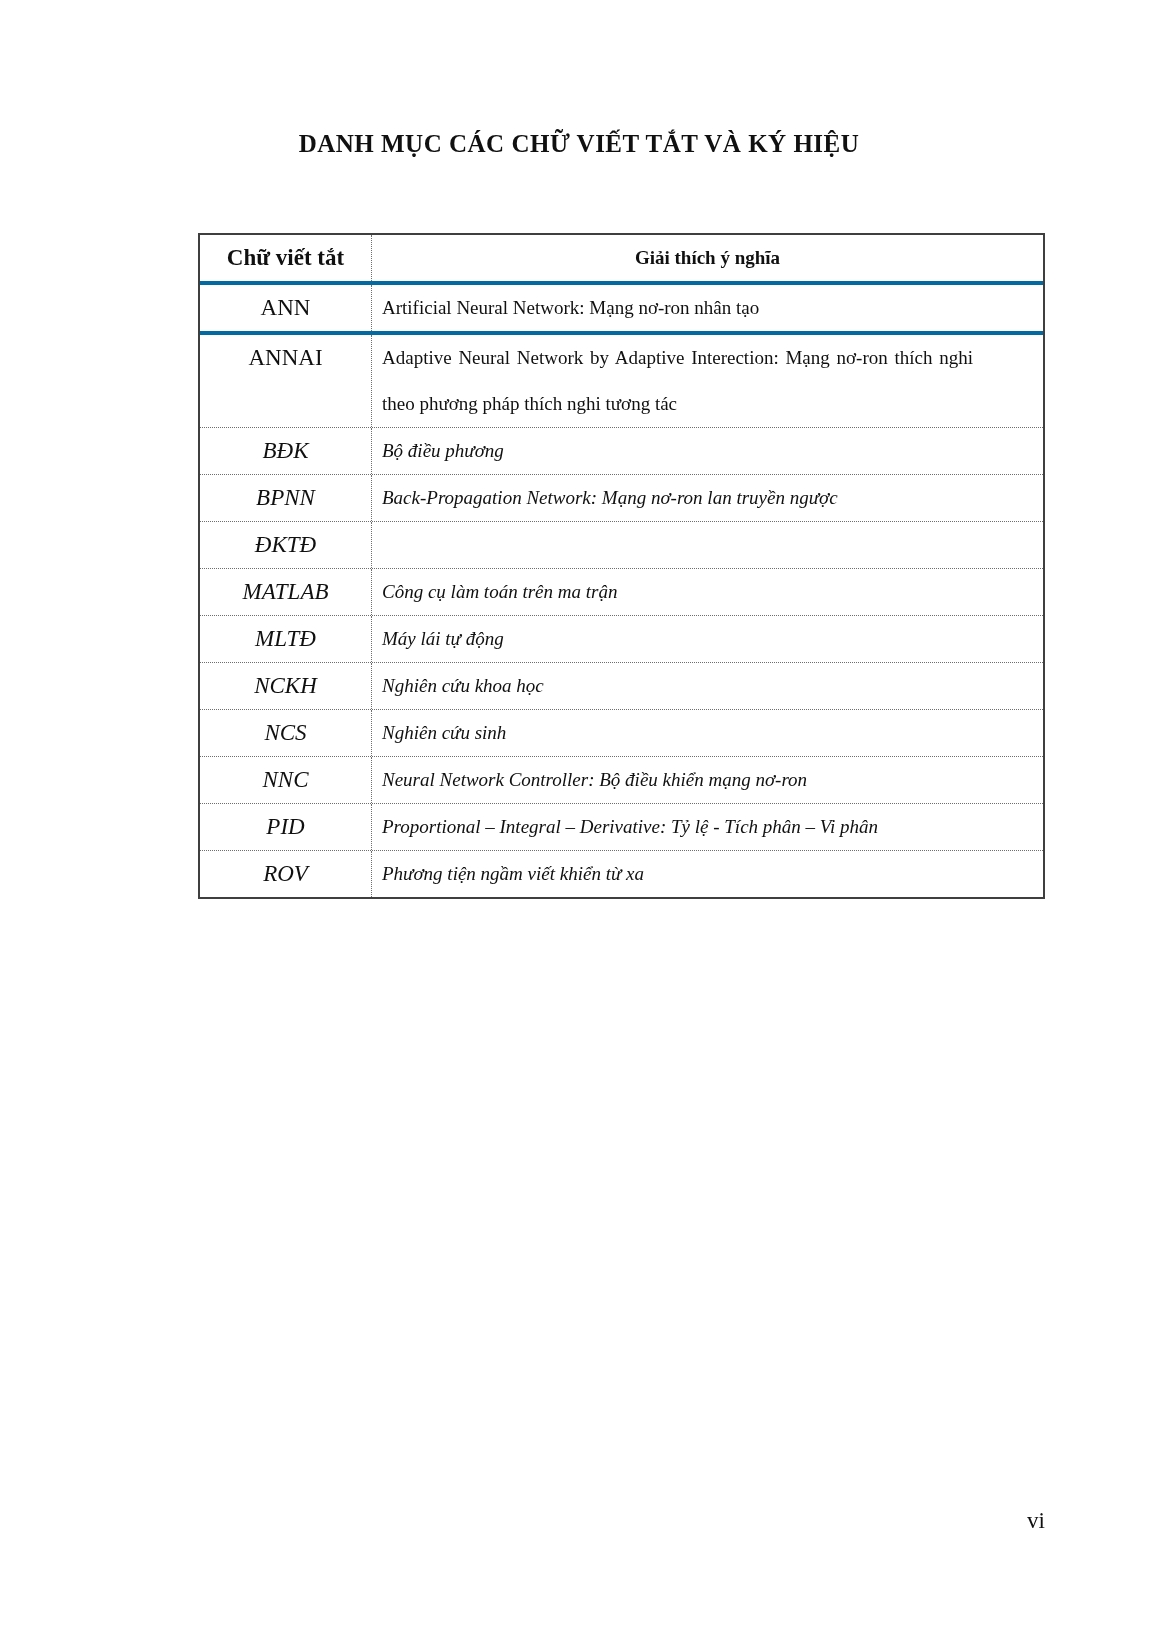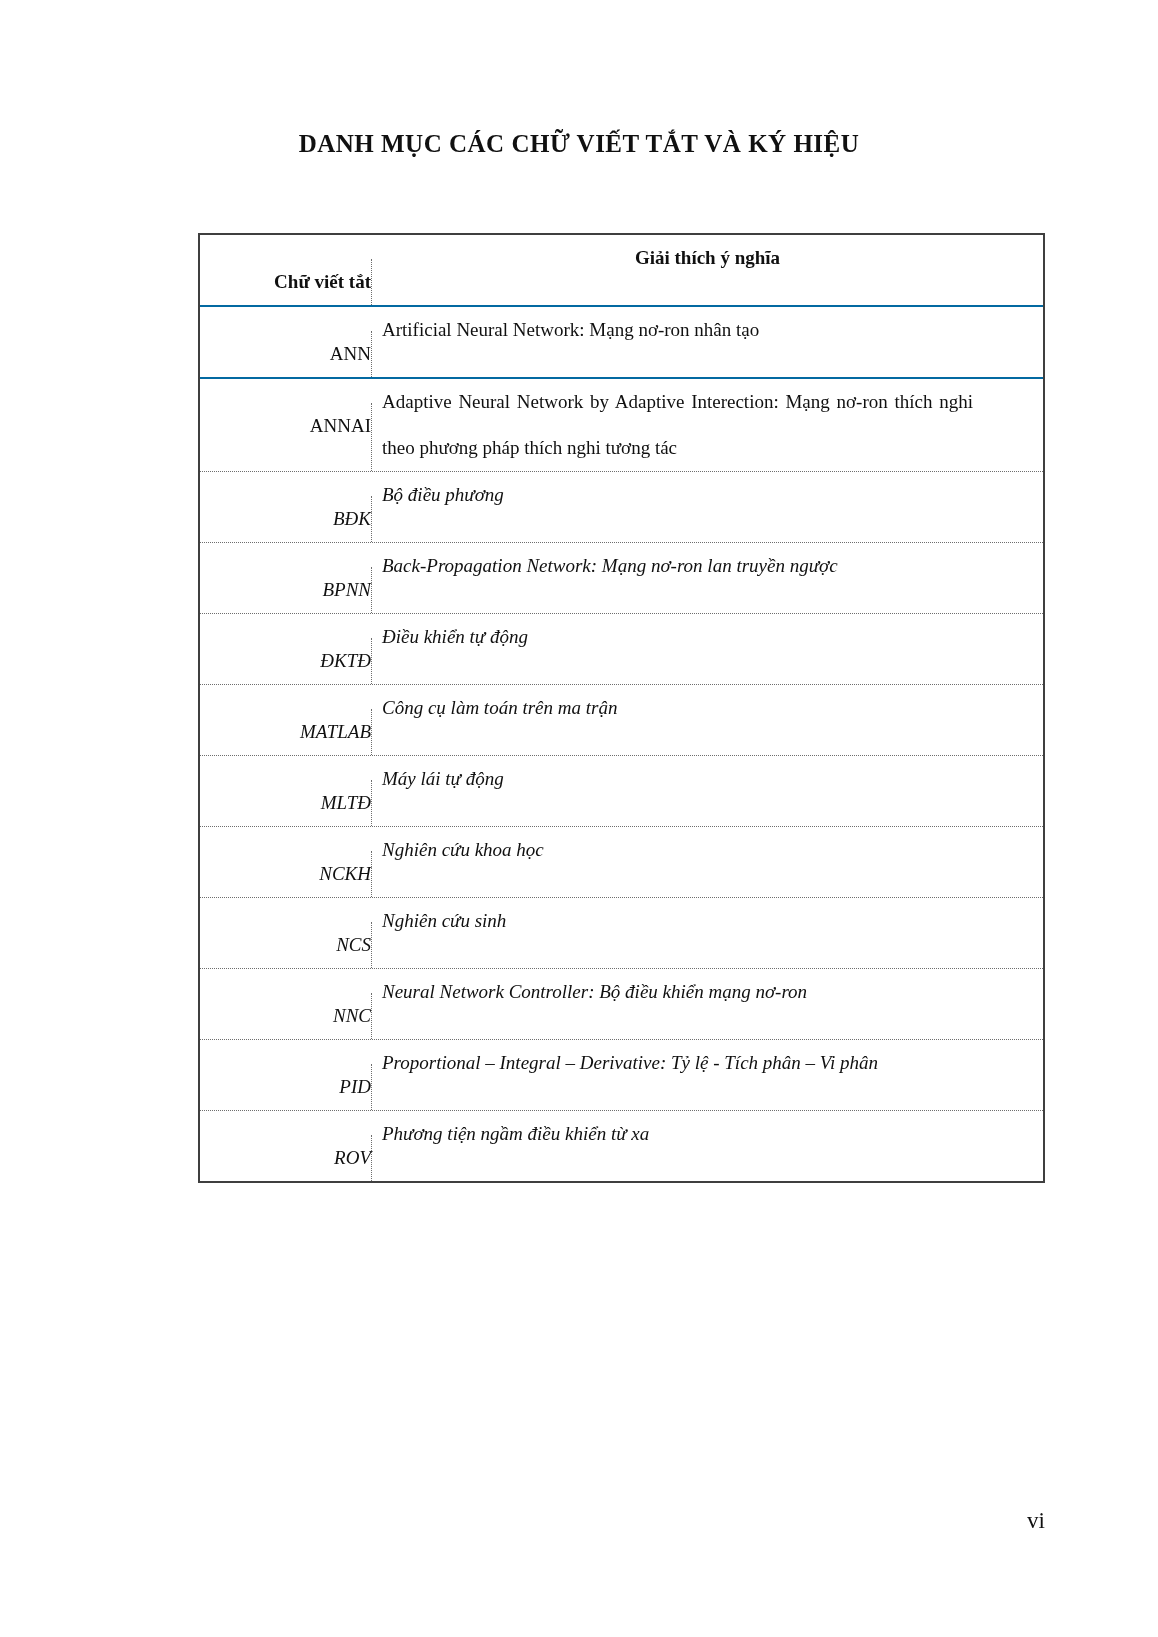--- a/index.html
+++ b/index.html
@@ -26,31 +26,30 @@
   .abbr-table {
     position: absolute;
     top: 233px;
     left: 198px;
     width: 847px;
     box-sizing: border-box;
     border: 2px solid #3f3f3f;
     background: #ffffff;
   }
   .t-row { display: flex; align-items: stretch; }
-  .t-row + .t-row { border-top: 2px solid #0369a1; }
+  .t-row + .t-row { border-top: 4px solid #0369a1; }
   .t-row:nth-child(n+4) { border-top: 1px dotted #6e6e6e; font-style: italic; }
   .c1 {
     flex: 0 0 172px;
     width: 172px;
     box-sizing: border-box;
     border-right: 1px dotted #6e6e6e;
-    text-align: right;
-    font-size: 19px;
+    text-align: center;
+    font-size: 23px;
     line-height: 46px;
-    margin-top: 24px;
   }
   .c2 {
     flex: 1 1 auto;
     box-sizing: border-box;
     padding: 0 12px 0 10px;
     font-size: 19px;
     line-height: 46px;
     text-align: justify;
   }
   
@@ -96,21 +95,20 @@
       <div class="c2">Bộ điều phương</div>
     </div>
 
     <div class="t-row">
       <div class="c1">BPNN</div>
       <div class="c2">Back-Propagation Network: Mạng nơ-ron lan truyền ngược</div>
     </div>
 
     <div class="t-row">
       <div class="c1">ĐKTĐ</div>
-      <div class="c2">Điều khiển tự động</div>
     </div>
 
     <div class="t-row">
       <div class="c1">MATLAB</div>
       <div class="c2">Công cụ làm toán trên ma trận</div>
     </div>
 
     <div class="t-row">
       <div class="c1">MLTĐ</div>
       <div class="c2">Máy lái tự động</div>
@@ -131,20 +129,20 @@
       <div class="c2">Neural Network Controller: Bộ điều khiển mạng nơ-ron</div>
     </div>
 
     <div class="t-row">
       <div class="c1">PID</div>
       <div class="c2">Proportional – Integral – Derivative: Tỷ lệ - Tích phân – Vi phân</div>
     </div>
 
     <div class="t-row">
       <div class="c1">ROV</div>
-      <div class="c2">Phương tiện ngầm điều khiển từ xa</div>
+      <div class="c2">Phương tiện ngầm viết khiển từ xa</div>
     </div>
 
   </div>
 
   <div class="page-number">vi</div>
 
 </div>
 
 </body></html>

